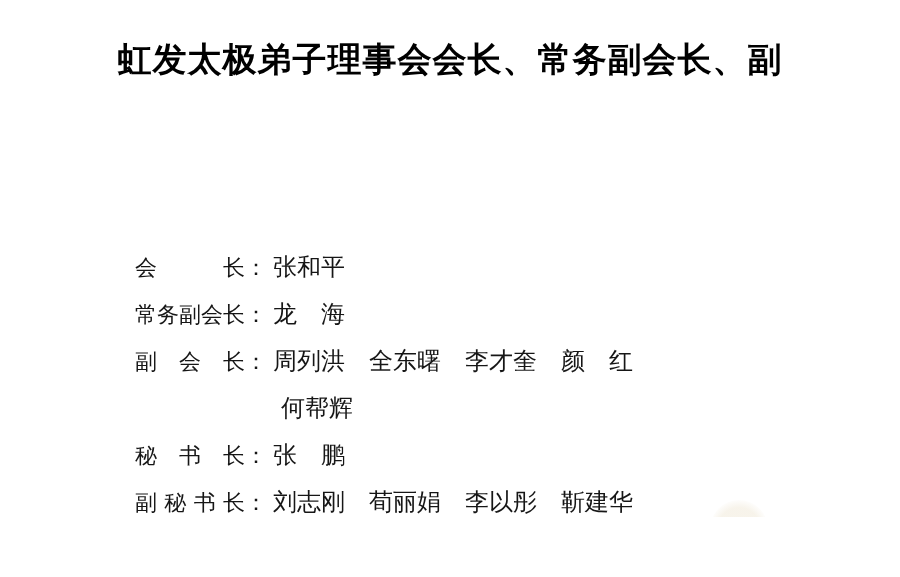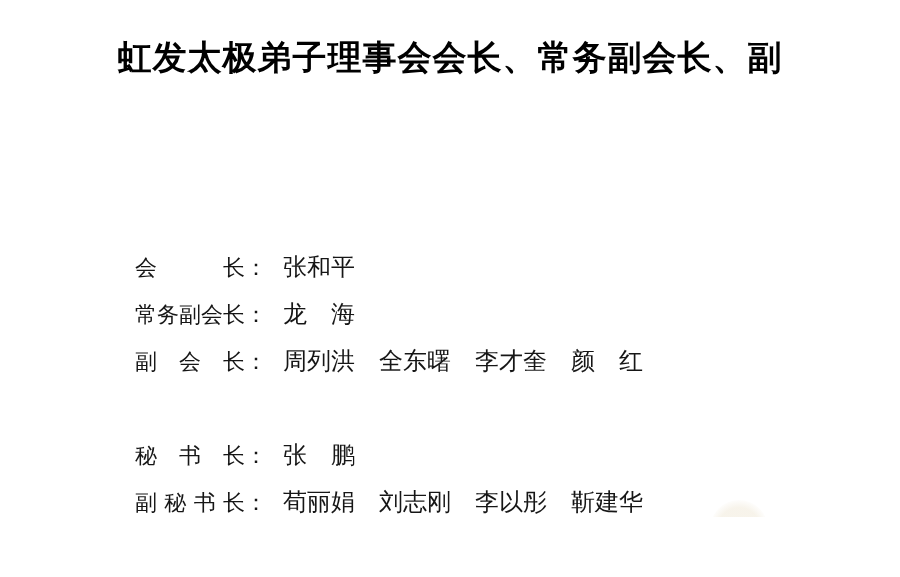--- a/index.html
+++ b/index.html
@@ -1,38 +1,38 @@
 <!DOCTYPE html>
 <html><head>
 <meta charset="utf-8">
 <style>
   html,body { margin:0; padding:0; background:#ffffff; }
   .page {
     position:relative; width:900px; height:517px;
     background:#ffffff; overflow:hidden;
-    font-family:Liberation Mono, monospace;
+    font-family:Liberation Serif, serif;
   }
   .doc-title {
     position:absolute; top:41px; left:0; width:100%;
     text-align:center; font-weight:bold; color:#000000;
   }
   .title-line { font-size:34px; line-height:38px; letter-spacing:1px; }
   .title-line + .title-line { margin-top:33px; }
 
   .roster { position:absolute; left:135px; top:251px; color:#161616; }
   .line {
     display:flex; align-items:baseline;
     height:26px; margin-bottom:21px; font-size:24px; white-space:pre;
   }
   .label {
     display:flex; justify-content:space-between;
     width:110px; font-size:22px; flex:none;
   }
   .colon { font-size:22px; flex:none; }
-  .names { display:flex; margin-left:16px; }
+  .names { display:flex; margin-left:6px; }
   .person-name + .person-name { margin-left:24px; }
   .line.cont { padding-left:146px; }
 
   .seal {
     position:absolute; left:710px; top:500px; width:58px; height:58px;
     border-radius:50%;
     background:radial-gradient(circle at 50% 50%,
       rgba(241,234,218,0.55) 0 52%, rgba(241,234,218,0.25) 64%, rgba(241,234,218,0) 74%);
   }
 </style>
@@ -60,33 +60,33 @@
 
   <div class="line">
     <span class="label"><span>副</span><span>会</span><span>长</span></span>
     <span class="colon">：</span>
     <span class="names"><span class="person-name">周列洪</span><span class="person-name">全东曙</span><span class="person-name">李才奎</span><span class="person-name">颜　红</span></span>
   </div>
 
   <div class="line cont">
     
     
-    <span class="names" style="margin-left: 0px;"></span>
+    <span class="names" style="margin-left: 0px;"><span class="person-name">何帮辉</span></span>
   </div>
 
   <div class="line">
     <span class="label"><span>秘</span><span>书</span><span>长</span></span>
     <span class="colon">：</span>
     <span class="names"><span class="person-name">张　鹏</span></span>
   </div>
 
   <div class="line">
     <span class="label"><span>副</span><span>秘</span><span>书</span><span>长</span></span>
     <span class="colon">：</span>
-    <span class="names"><span class="person-name">荀丽娟</span><span class="person-name">刘志刚</span><span class="person-name">李以彤</span><span class="person-name">靳建华</span></span>
+    <span class="names"><span class="person-name">刘志刚</span><span class="person-name">荀丽娟</span><span class="person-name">李以彤</span><span class="person-name">靳建华</span></span>
   </div>
 
   <div class="line cont">
     
     
     <span class="names" style="margin-left: 8px;"><span class="person-name">张　军</span></span>
   </div>
 </div>
 
   <div class="seal"></div>

